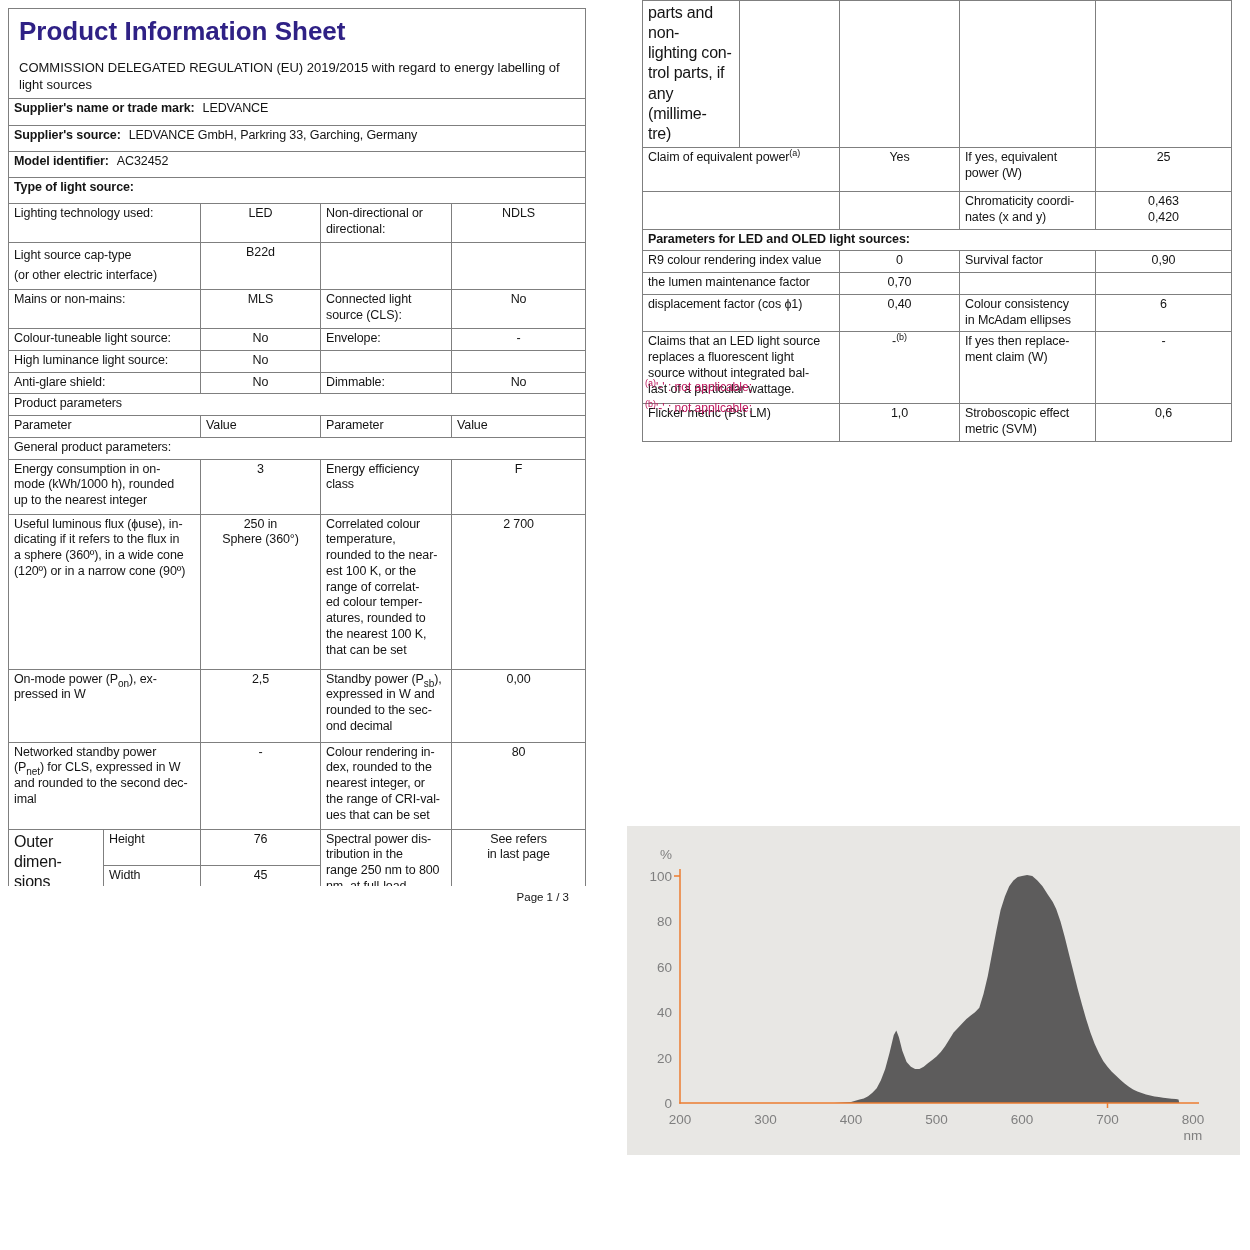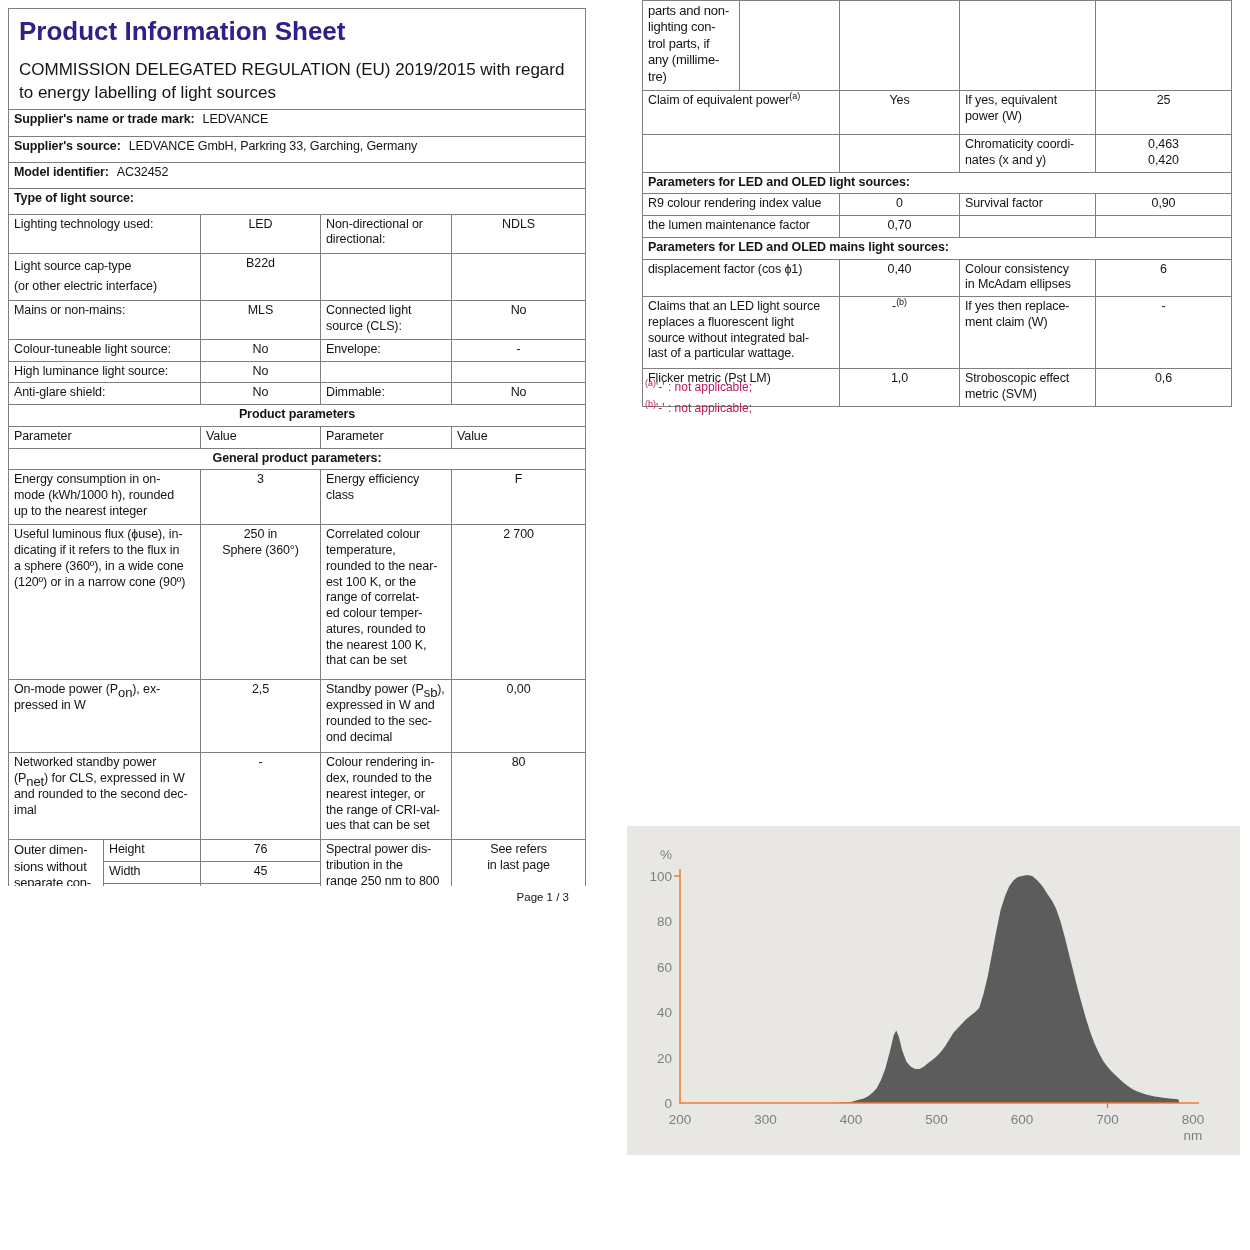--- a/index.html
+++ b/index.html
@@ -5,33 +5,33 @@
   html,body{margin:0;padding:0;background:#fff;}
   #page{position:relative;width:1250px;height:1250px;background:#fff;overflow:hidden;
         font-family:"Liberation Sans",sans-serif;color:#141414;}
   
   table.sheet{border-collapse:collapse;table-layout:fixed;
       font-family:"Liberation Sans",sans-serif;font-size:12.5px;line-height:1.26;
       letter-spacing:-0.1px;color:#141414;}
   table.sheet td{border:1px solid #7f7f7f;padding:2px 5px 3px;vertical-align:top;overflow:hidden;}
   td.val{text-align:center;}
   td.b,span.b{font-weight:bold;}
-  td.ctr{text-align:center;font-weight:bold;}
+  td.ctr{font-weight:normal;}
   .pre{white-space:pre-line;}
   .sp{line-height:1.65;}
-  .tight{font-size:13px;letter-spacing:-0.2px;padding:2px 3px 3px 5px;margin-top:47px;}
+  .tight{font-size:16px;letter-spacing:-0.2px;padding:2px 3px 3px 5px;margin-top:47px;}
   td.nt{border-top:none;}
-  sub{font-size:13px;vertical-align:sub;line-height:0;}
+  sub{font-size:10px;vertical-align:sub;line-height:0;}
   sup{font-size:9px;vertical-align:super;line-height:0;}
   span.gap{margin-left:8px;font-weight:normal;margin-top:40px;}
   
   #left-wrap{position:absolute;left:8px;top:8px;width:578px;height:878px;overflow:hidden;}
   .title-cell{padding:6px 10px 4px 10px !important;}
   .sheet-title{font-size:26px;font-weight:bold;color:#2f2185;margin:0 0 11px 0;letter-spacing:0;}
-  .regulation{font-size:17px;line-height:1.35;letter-spacing:0;}
+  .regulation{font-size:13px;line-height:1.35;letter-spacing:0;}
   
   #right-wrap{position:absolute;left:642px;top:0;width:590px;overflow:hidden;}
   #footnotes{position:absolute;left:645px;top:377px;font-size:12px;line-height:1.72;color:#be185d;}
   #page-num{position:absolute;left:469px;top:891px;width:100px;text-align:right;font-size:11.5px;color:#141414;}
   
   #chart-box{position:absolute;left:627px;top:826px;width:613px;height:329px;background:#e8e7e4;}
   #chart-box svg{display:block;}
   svg text.tick{font-family:"Liberation Sans",sans-serif;font-size:13.5px;}
 </style>
 </head>
@@ -240,23 +240,20 @@
         <td colspan="2">R9 colour rendering index value</td>
         <td class="val">0</td>
         <td>Survival factor</td>
         <td class="val">0,90</td>
       </tr>
       <tr style="height:20px">
         <td colspan="2">the lumen maintenance factor</td>
         <td class="val">0,70</td>
         <td></td>
         <td></td>
-      </tr>
-      <tr style="height:20px">
-        <td colspan="5" class="b">Parameters for LED and OLED mains light sources:</td>
       </tr>
       <tr style="height:37px">
         <td colspan="2">displacement factor (cos ϕ1)</td>
         <td class="val">0,40</td>
         <td class="pre">Colour consistency
 in McAdam ellipses</td>
         <td class="val">6</td>
       </tr>
       <tr style="height:72px">
         <td colspan="2" class="pre">Claims that an LED light source

